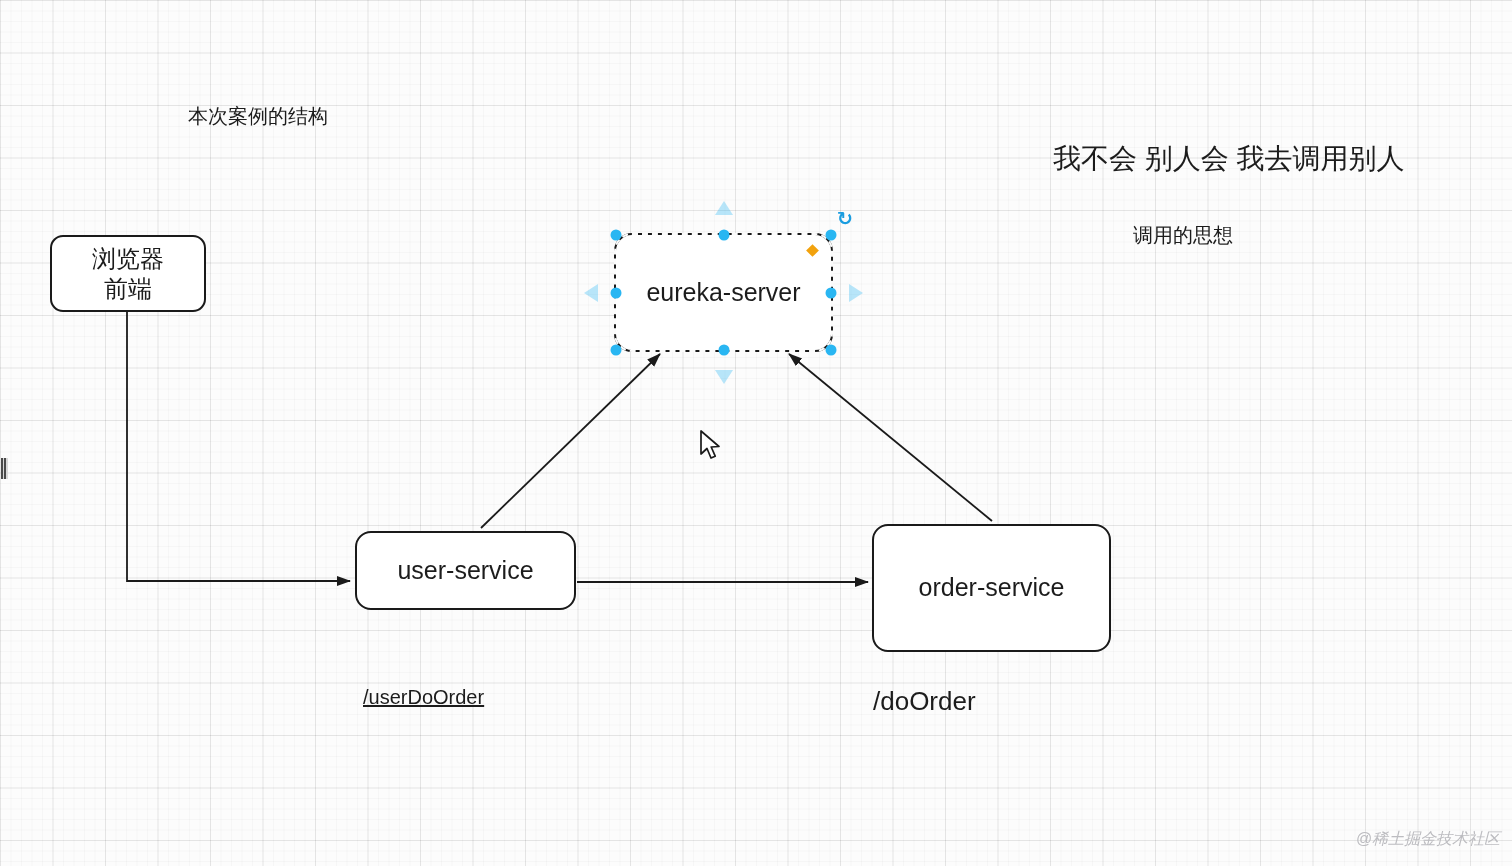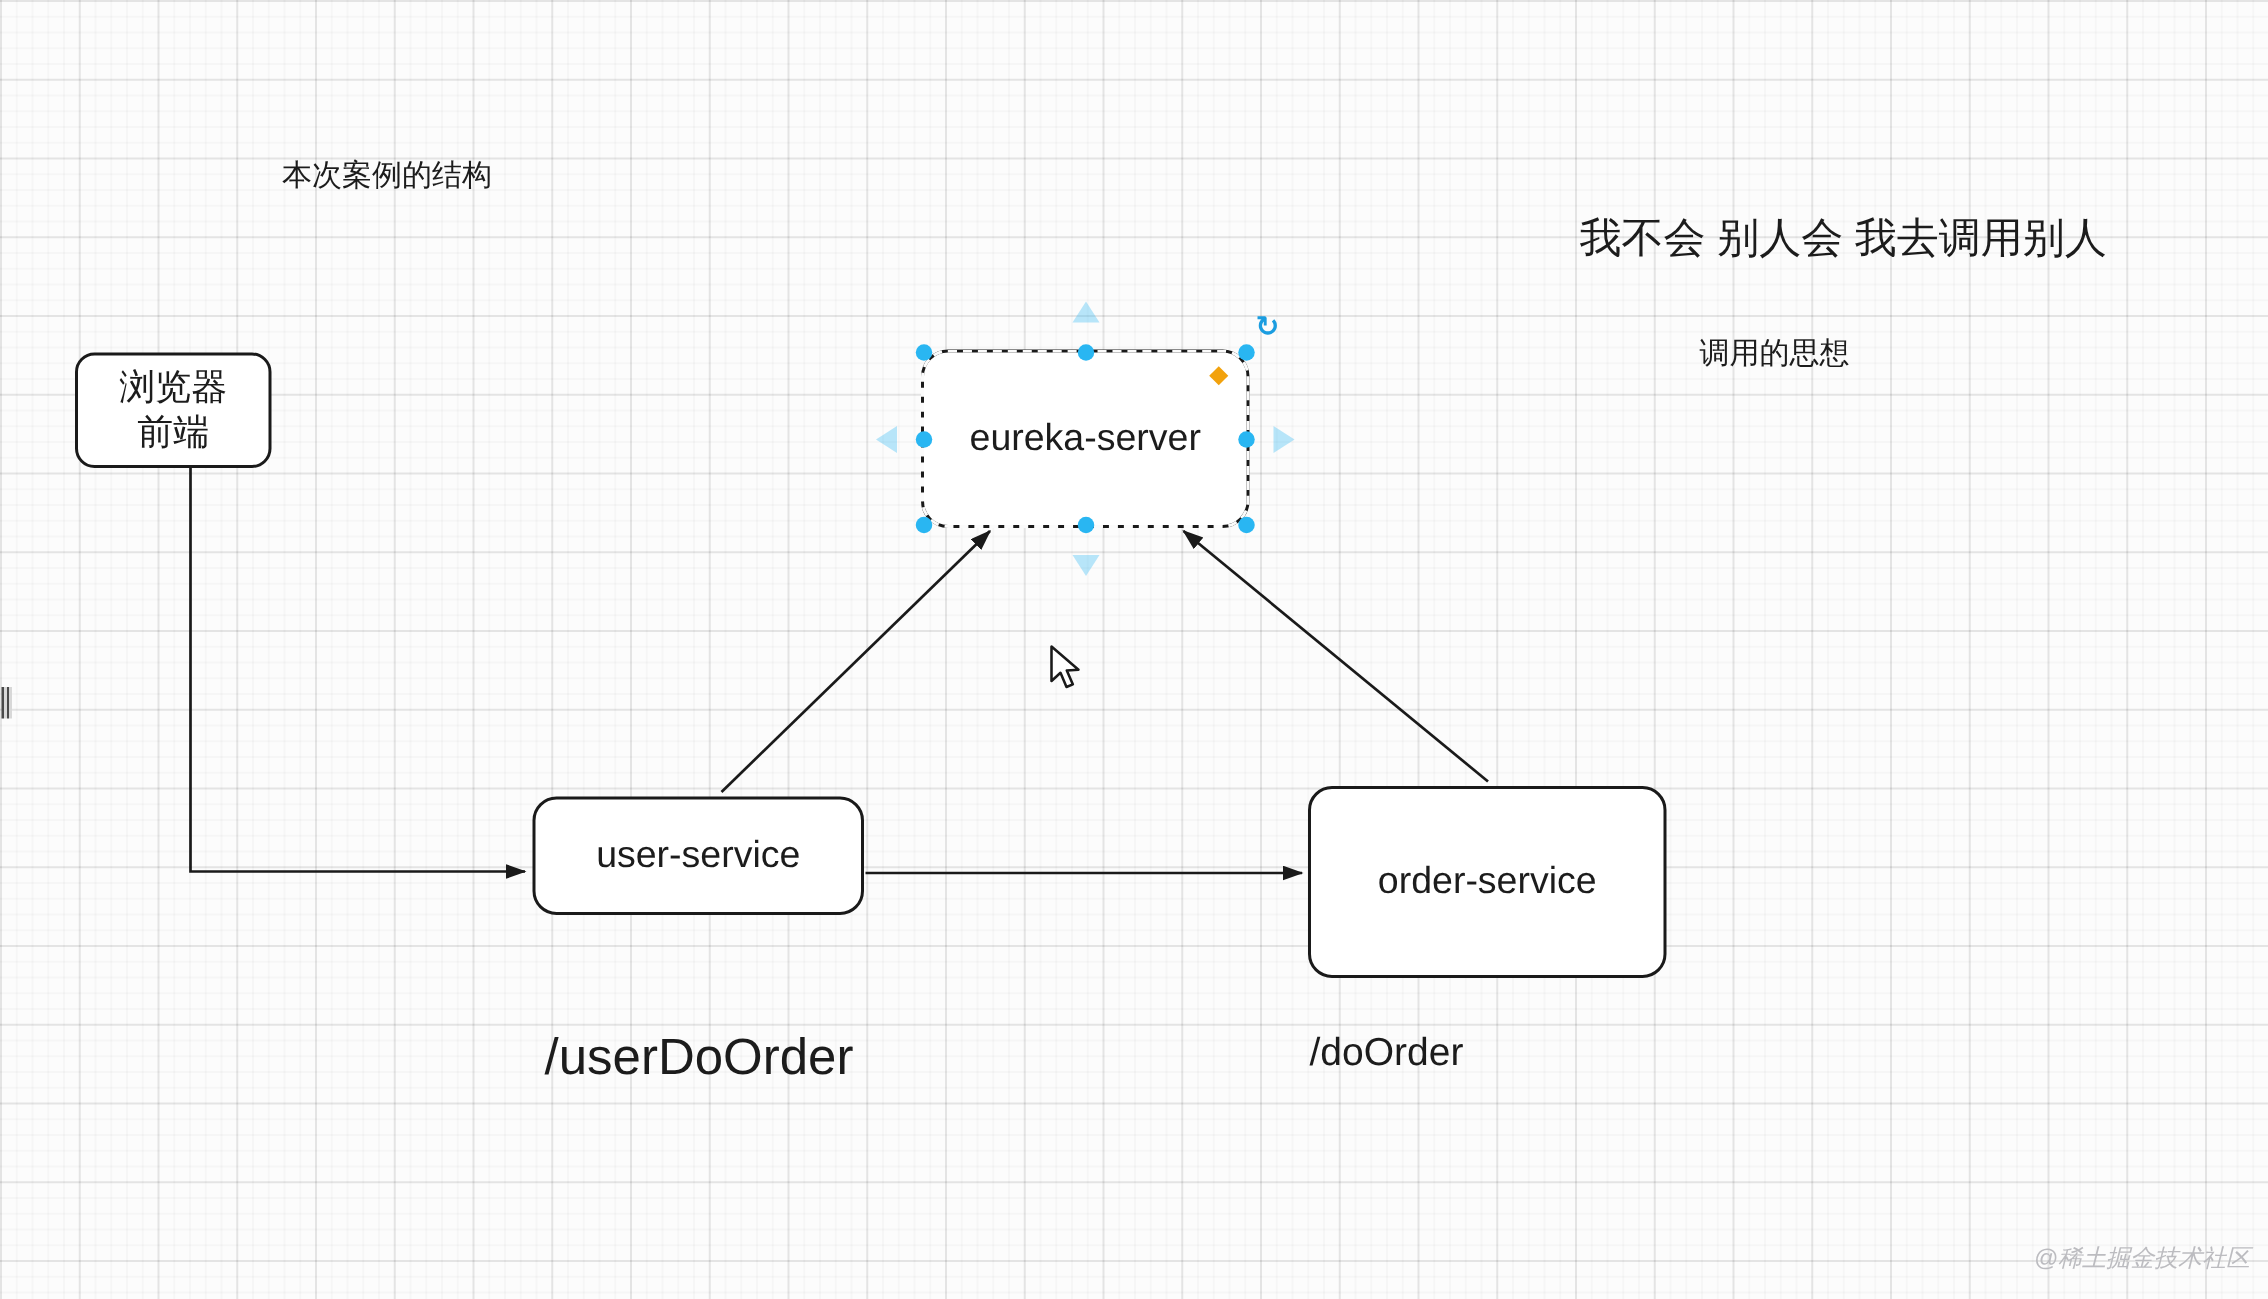--- a/index.html
+++ b/index.html
@@ -24,21 +24,21 @@
 
   .node {
     position: absolute;
     background: #ffffff;
     border: 2px solid #1a1a1a;
     display: flex; align-items: center; justify-content: center;
     text-align: center;
     font-size: 25px;
     line-height: 1.25;
   }
-  .node-browser   { left: 50px;  top: 235px; width: 131px; height: 77px;  border-radius: 13px; font-size: 24px; flex-direction: column; }
+  .node-browser   { left: 50px;  top: 235px; width: 156px; height: 77px;  border-radius: 13px; font-size: 24px; flex-direction: column; }
   .node-eureka    { left: 614px; top: 233px; width: 219px; height: 119px; border-radius: 18px; }
   .node-user      { left: 355px; top: 531px; width: 221px; height: 79px; border-radius: 16px; }
   .node-order     { left: 872px; top: 524px; width: 239px; height: 128px; border-radius: 16px; }
 
   
   .marquee {
     position: absolute; inset: -2px;
     border: 2px dashed #fbfbfb;
     border-radius: 18px;
     pointer-events: none;
@@ -68,21 +68,21 @@
                border-top: 9px solid transparent; border-bottom: 9px solid transparent; border-left: 14px solid #29b6f2; }
   .dir-up    { top: -34px; left: 50%; transform: translateX(-50%);
                border-left: 9px solid transparent; border-right: 9px solid transparent; border-bottom: 14px solid #29b6f2; }
   .dir-down  { bottom: -34px; left: 50%; transform: translateX(-50%);
                border-left: 9px solid transparent; border-right: 9px solid transparent; border-top: 14px solid #29b6f2; }
 
   .free-text { position: absolute; white-space: nowrap; }
   .txt-title { left: 188px;  top: 103px; font-size: 20px; }
   .txt-note1 { left: 1053px; top: 140px; font-size: 28px; }
   .txt-note2 { left: 1133px; top: 222px; font-size: 20px; }
-  .txt-lbl-user  { left: 363px; top: 686px; font-size: 34px; }
+  .txt-lbl-user  { left: 363px; top: 686px; font-size: 20px; text-decoration: underline; }
   .txt-lbl-order { left: 873px; top: 686px; font-size: 26px; }
 
   .watermark {
     position: absolute; right: 12px; bottom: 16px;
     font-size: 16px; color: #bcbcc0; font-style: italic;
   }
   .edge-scroll-mark {
     position: absolute; left: 1px; top: 458px; width: 7px; height: 21px;
     background: repeating-linear-gradient(90deg, #4a4a4a 0 1.6px, #d8d8d8 1.6px 3.4px);
   }

